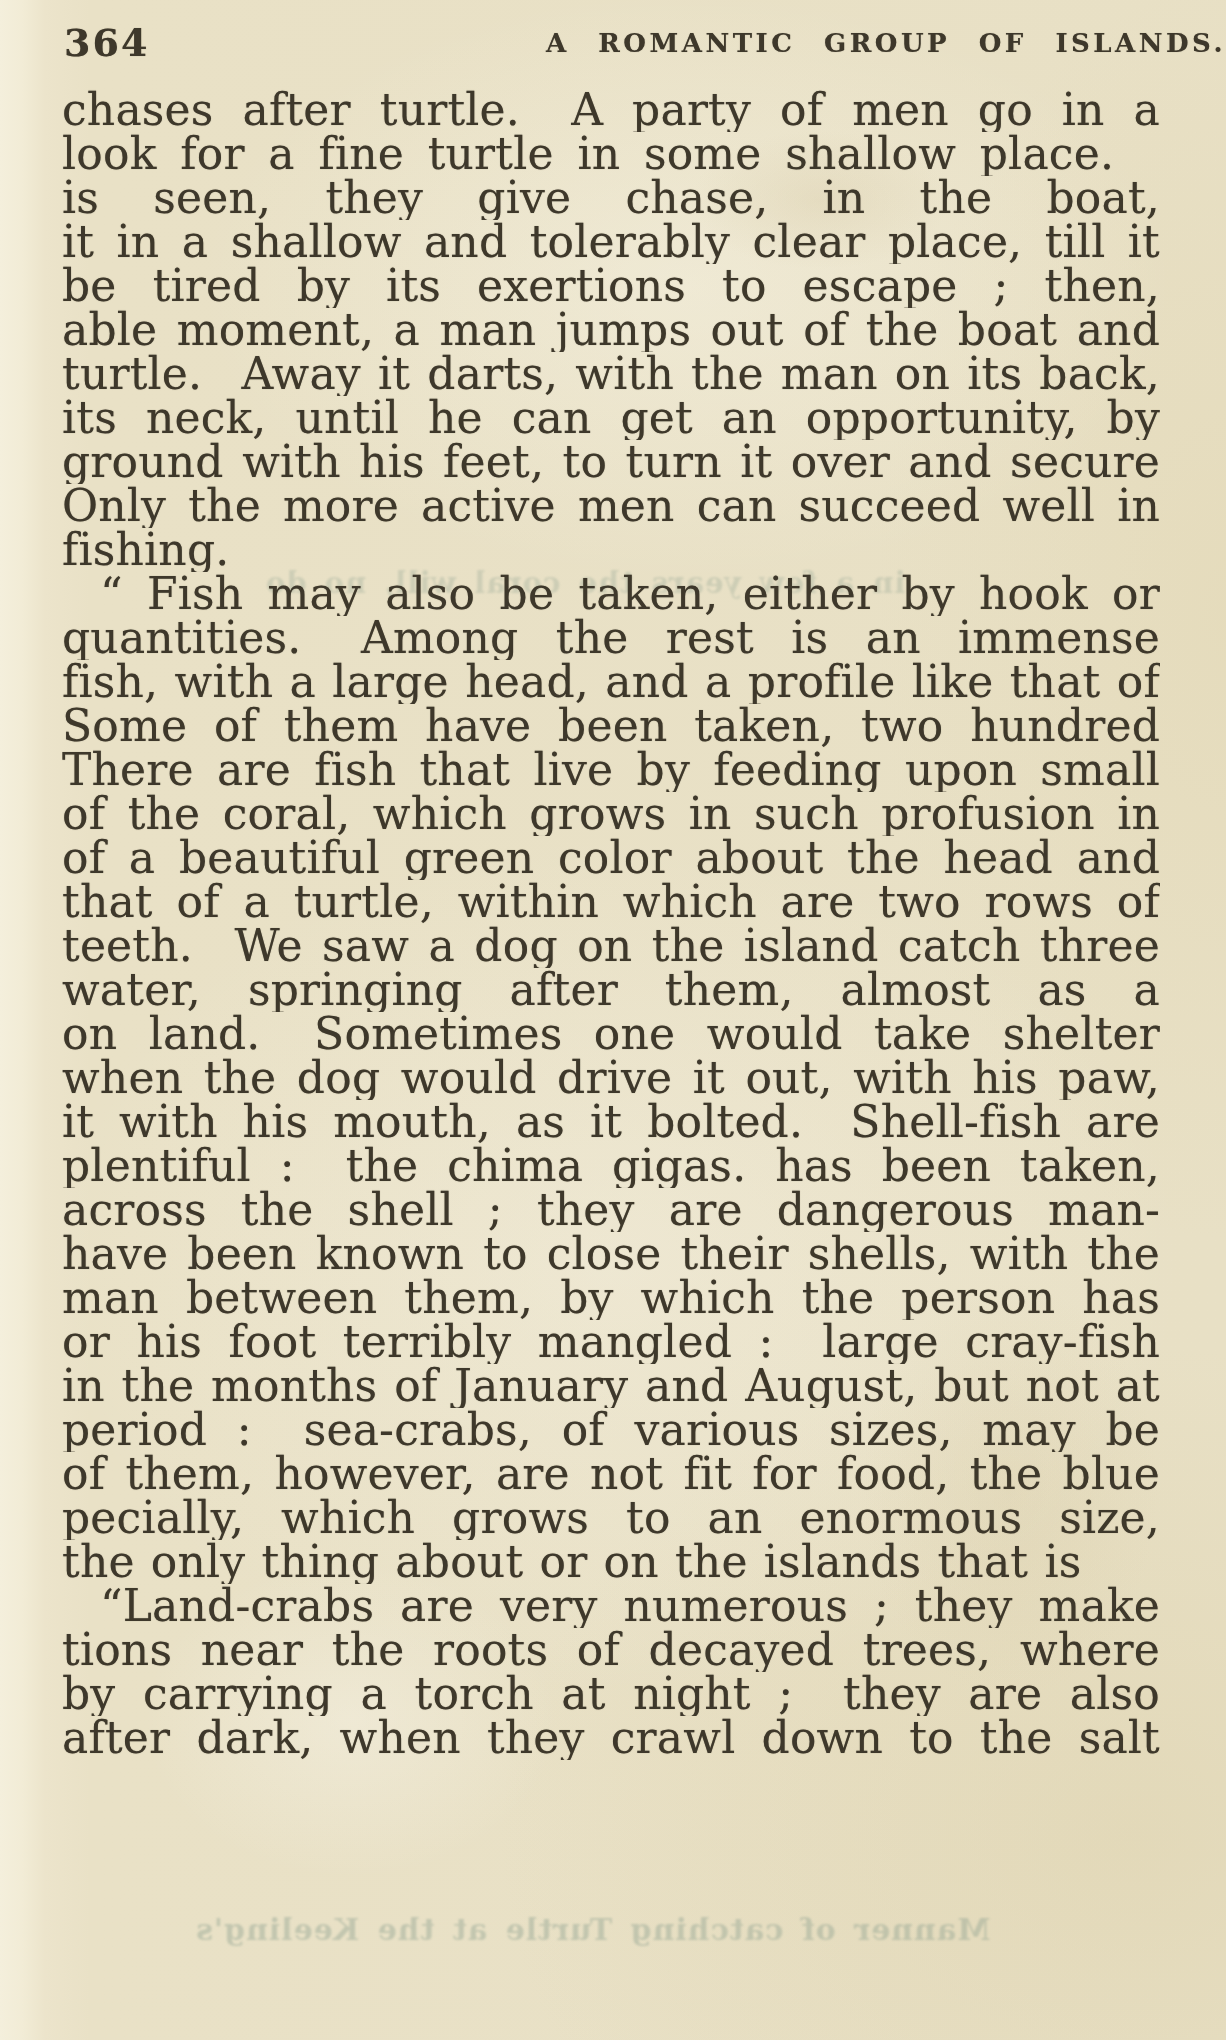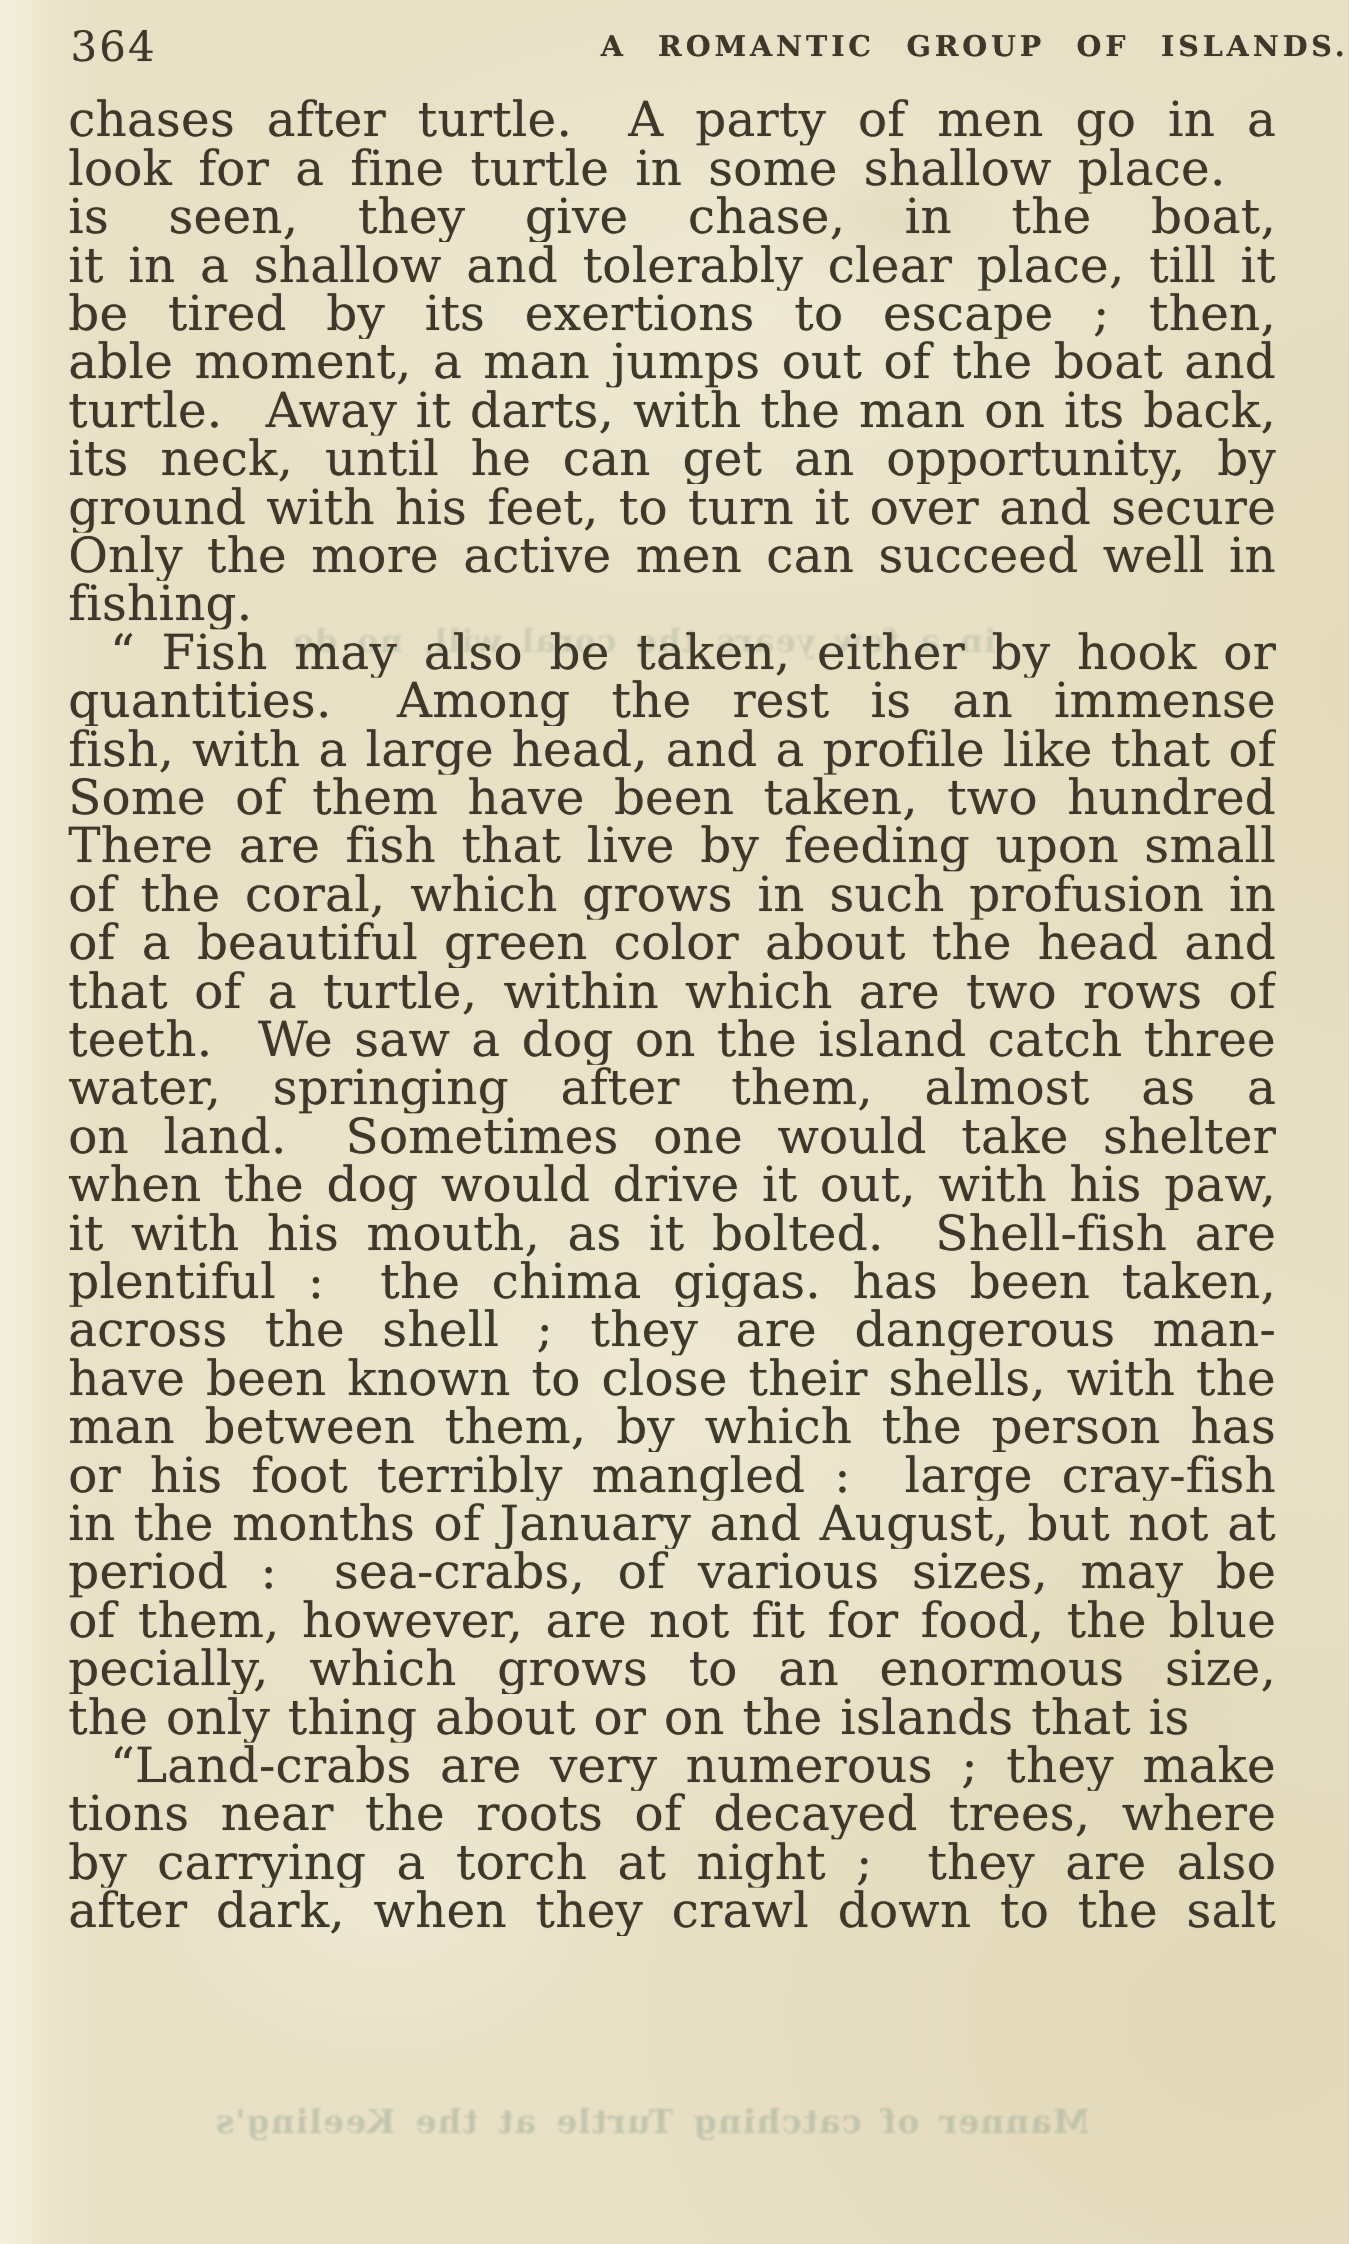--- a/index.html
+++ b/index.html
@@ -28,21 +28,21 @@
   .stain-2 { left: 140px; top: 1560px; width: 420px; height: 320px;
     background: radial-gradient(ellipse at center, rgba(250,248,240,0.35), rgba(250,248,240,0) 70%); }
   .stain-3 { left: 860px; top: 1280px; width: 300px; height: 420px;
     background: radial-gradient(ellipse at center, rgba(210,196,156,0.22), rgba(210,196,156,0) 70%); }
 
   .page-number {
     position: absolute;
     left: 64px;
     top: 20px;
     font-size: 38px;
-    font-weight: normal;
+    font-weight: bold;
     letter-spacing: 2px;
     text-shadow: 0 0 0.8px rgba(62,55,40,0.55);
   }
   .running-head {
     position: absolute;
     left: 0;
     top: 28px;
     width: 100%;
     text-align: right;
     font-size: 26px;

